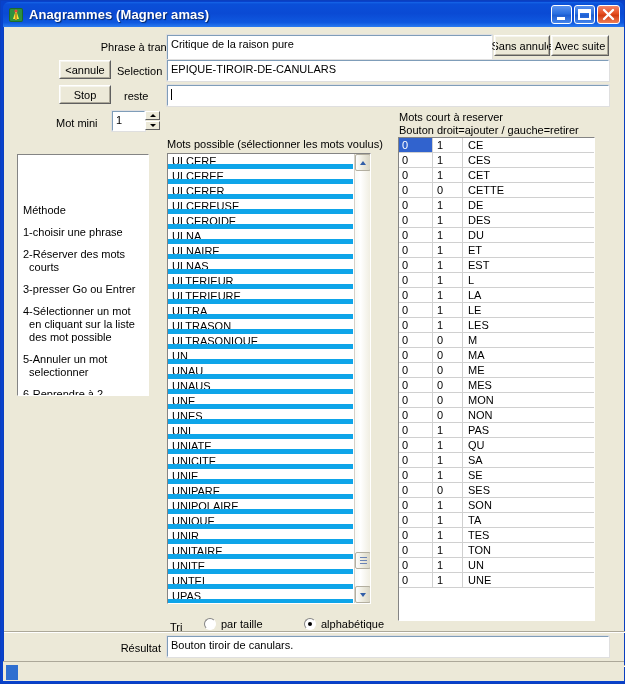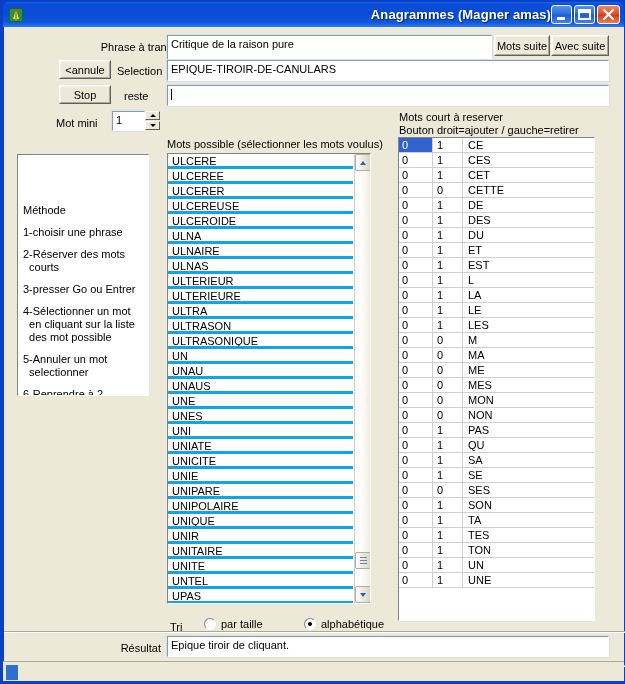--- a/index.html
+++ b/index.html
@@ -17,21 +17,21 @@
     position: absolute; left: 0; top: 0;
     width: 625px; height: 684px;
     background: #0842cc;
     border: 1px solid #0b3fbf;
   }
   #titlebar {
     position: absolute; left: 2px; top: 1px;
     width: 621px; height: 25px;
     background: linear-gradient(180deg,#1666e8 0%,#0a4fd8 8%,#0a4ad4 45%,#0f58df 82%,#2b7bf0 100%);
     border-radius: 6px 6px 0 0;
-    display: flex; align-items: center; text-align: right;
+    display: flex; align-items: center;
   }
   #app-icon {
     width: 16px; height: 16px; margin-left: 5px; margin-right: 5px;
     position: relative; flex: none;
   }
   #title-text {
     color: #ffffff;
     font-size: 13px;
     font-weight: bold;
     letter-spacing: .1px;
@@ -144,21 +144,21 @@
   #method-panel { padding: 4px 0 0 5px; }
   #method-list { font-size: 11px; line-height: 13px; color: #000; margin-top: 45px; }
   #method-list .m-item { margin-bottom: 9px; white-space: pre; }
 
   
   .lb-row {
     height: 15px;
     line-height: 14px;
     font-size: 11px;
     color: #000;
-    border-bottom: 3px solid #0ea5e9;
+    border-bottom: 5px solid #0ea5e9;
     padding-left: 4px;
     white-space: nowrap;
     overflow: hidden;
   }
 
   
   .sb {
     position: absolute;
     width: 16px;
     background: #f1efe2;
@@ -283,21 +283,21 @@
           <path d="M6 4 L15 13 M15 4 L6 13" stroke="#fff" stroke-width="2.4" stroke-linecap="round"></path>
         </svg>
       </div>
     </div>
   </div>
 
   <div id="client">
 
     <div class="lbl r" style="left:40px; top:14px; width:160px;">Phrase à transformer</div>
     <div class="field" style="left:163px; top:8px; width:325px; height:32px;">Critique de la raison pure</div>
-    <div class="btn" style="left:490px; top:8px; width:56px; height:21px;">Mots suite</div>
+    <div class="btn" style="left:490px; top:8px; width:56px; height:21px;">Sans annule</div>
     <div class="btn" style="left:547px; top:8px; width:58px; height:21px;">Avec suite</div>
 
     <div class="btn" style="left:55px; top:33px; width:52px; height:19px;">&lt;annule</div>
     <div class="lbl" style="left:113px; top:38px;">Selection</div>
     <div class="field" style="left:163px; top:33px; width:442px; height:21px;">EPIQUE-TIROIR-DE-CANULARS</div>
 
     <div class="btn" style="left:55px; top:58px; width:52px; height:19px;">Stop</div>
     <div class="lbl" style="left:120px; top:63px;">reste</div>
     <div class="field" style="left:163px; top:58px; width:442px; height:21px;"><span class="caret"></span></div>
 
@@ -545,21 +545,21 @@
       <span>par taille</span>
     </div>
     <div class="radio-wrap" style="left:292px; top:591px;padding-left:8px;">
       <span class="radio on"></span>
       <span>alphabétique</span>
     </div>
 
     <div class="hline" style="left:0px; top:604px; width:621px;"></div>
 
     <div class="lbl r" style="left:60px; top:615px; width:97px;">Résultat</div>
-    <div class="field" style="left:163px; top:609px; width:442px; height:21px;">Epique tiroir de cliquant.</div>
+    <div class="field" style="left:163px; top:609px; width:442px; height:21px;">Bouton tiroir de canulars.</div>
 
     <div class="hline" style="left:0px; top:638px; width:621px;"></div>
   </div>
 
   <div id="statusbar">
     <div id="status-grip"></div>
     <span class="lbl" style="left:22px; top:4px;"></span>
   </div>
 </div>
 

